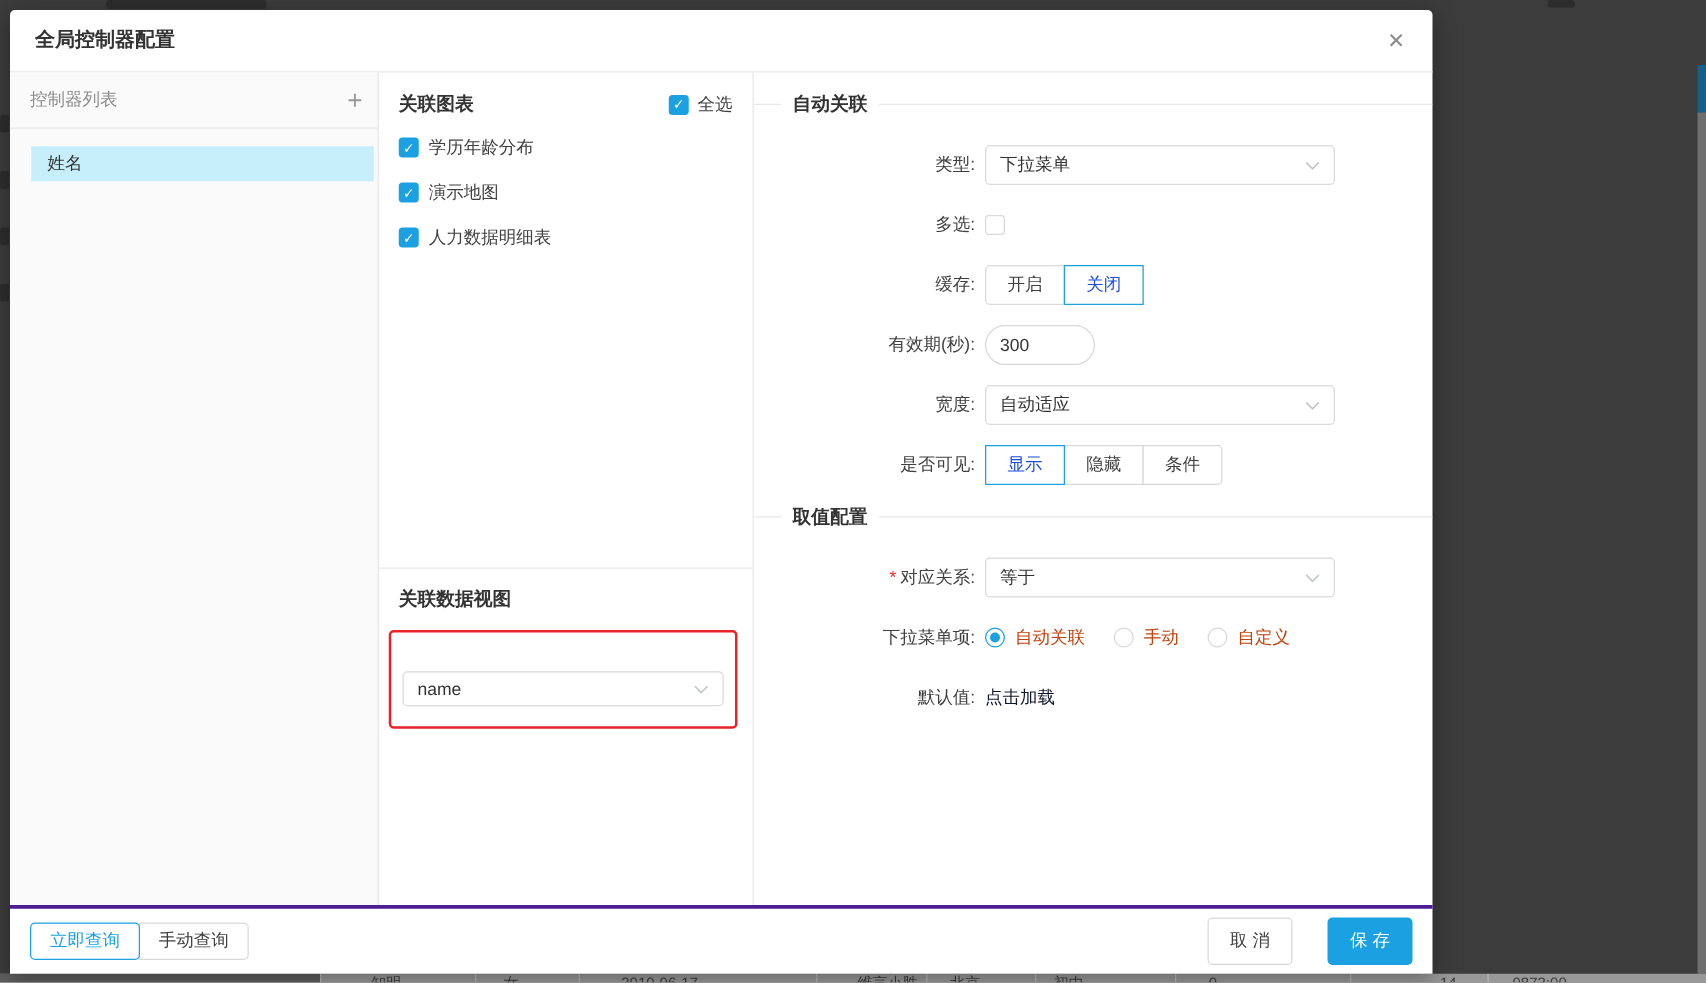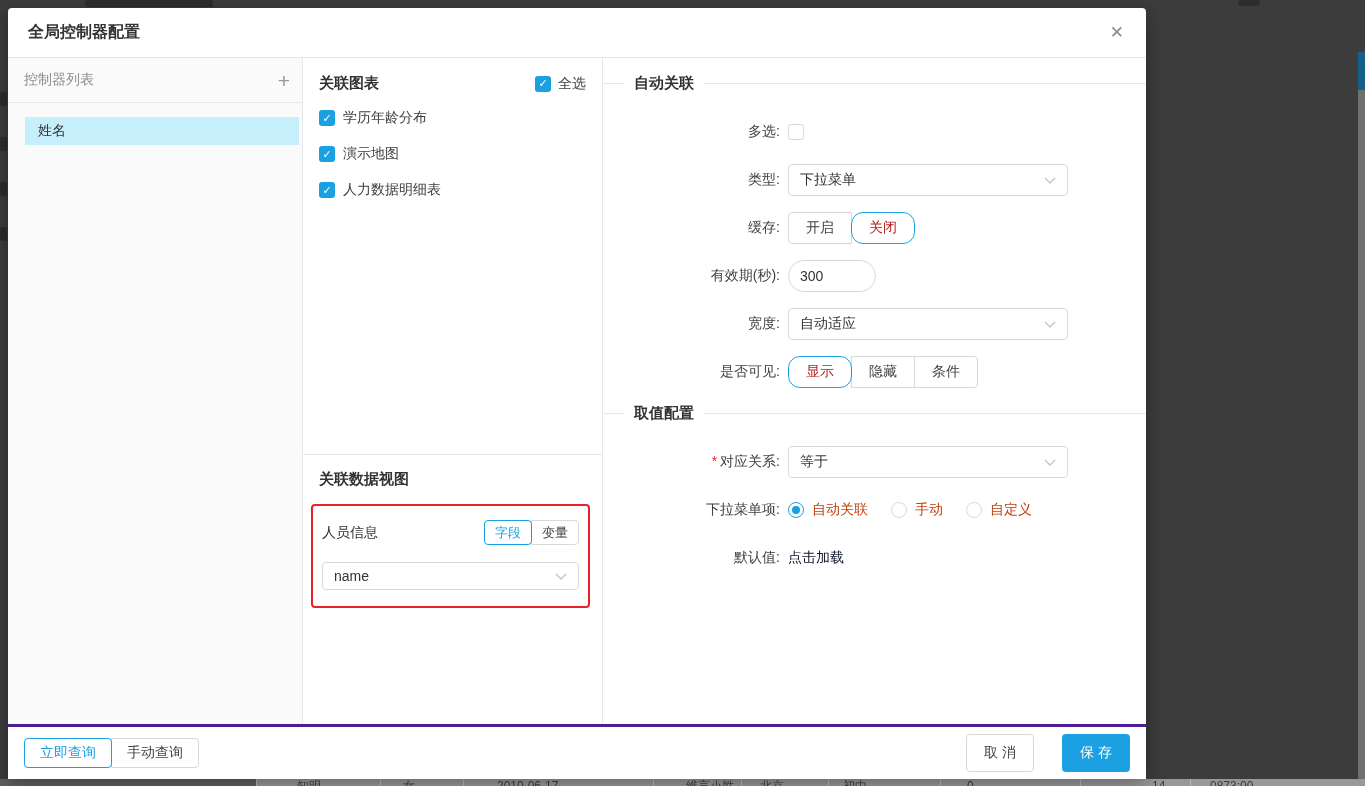--- a/index.html
+++ b/index.html
@@ -64,21 +64,21 @@
   .fs-left { width:22px; flex:0 0 22px; }
   .fs-right { flex:1 1 auto; }
   .fs-title { font-size:15px; font-weight:bold; color:#333; margin:0 9px; }
   .form-row { display:flex; align-items:center; margin-bottom:16px; min-height:32px; }
   .form-label { width:185px; flex:0 0 185px; text-align:right; padding-right:8px; color:#404040; }
   .req { color:#f5222d; margin-right:3px; }
   .seg { display:flex; }
   .seg-btn { height:32px; padding:0 17px; background:#fff; border:1px solid #d9d9d9; display:flex; align-items:center; color:#404040; cursor:pointer; margin-left:-1px; }
   .seg-btn.first { border-radius:4px 0 0 4px; margin-left:0; }
   .seg-btn.last { border-radius:0 4px 4px 0; }
-  .seg-btn.active { border-color:#1ba1e2; color:#b91c1c; z-index:1; position:relative; border-radius:12px; }
+  .seg-btn.active { border-color:#1ba1e2; color:#1d4ed8; z-index:1; position:relative; border-radius:0; }
   .radio-group { display:flex; align-items:center; gap:23px; }
   .radio-opt { display:flex; align-items:center; gap:8px; cursor:pointer; color:#c2410c; }
   .radio { width:16px; height:16px; border-radius:50%; border:1px solid #d9d9d9; background:#fff; display:inline-flex; align-items:center; justify-content:center; }
   .radio.on { border-color:#1ba1e2; }
   .radio.on::after { content:""; width:8px; height:8px; border-radius:50%; background:#1ba1e2; }
   .link { color:#0f172a; cursor:pointer; }
 
   
   .dlg-footer { flex:0 0 55px; border-top:3px solid #4c1d95; display:flex; align-items:center; justify-content:space-between; padding:0 16px; }
   .query-group { display:flex; }
@@ -170,58 +170,51 @@
           <span class="chk">
               <span>✓</span>
             </span>
           <span>人力数据明细表</span>
         </div>
       </div>
 
       <div class="mid-bottom">
         <span class="mid-title">关联数据视图</span>
         <div class="red-box">
-          <div class="dv-row1">
-            <span class="dv-name">人员信息</span>
-            <span class="toggle-group">
-              <span class="tgl first active">字段</span>
-              <span class="tgl last">变量</span>
-            </span>
-          </div>
           <div class="select select-sm">
             <span>name</span>
             <svg class="chev" width="12" height="7" viewBox="0 0 12 7">
                 <polyline points="1,1 6,6 11,1" fill="none" stroke="#c0c4cc" stroke-width="1.4"></polyline>
               </svg>
           </div>
         </div>
       </div>
     </div>
 
     <div class="panel-right">
 
       <div class="fieldset">
         <span class="fs-line fs-left"></span>
         <span class="fs-title">自动关联</span>
         <span class="fs-line fs-right"></span>
       </div>
 
       <div class="form-row">
-        <span class="form-label">多选:</span>
-        <span class="chk off"></span>
-      </div>
-
-      <div class="form-row">
         <span class="form-label">类型:</span>
         <div class="select">
           <span>下拉菜单</span>
           <svg class="chev" width="12" height="7" viewBox="0 0 12 7">
               <polyline points="1,1 6,6 11,1" fill="none" stroke="#c0c4cc" stroke-width="1.4"></polyline>
             </svg>
         </div>
+      </div>
+
+      <div class="form-row">
+        <span class="form-label">多选:</span>
+        <span class="chk off"></span>
       </div>
 
       <div class="form-row">
         <span class="form-label">缓存:</span>
         <span class="seg">
           <span class="seg-btn first">开启</span>
           <span class="seg-btn last active">关闭</span>
         </span>
       </div>
 

